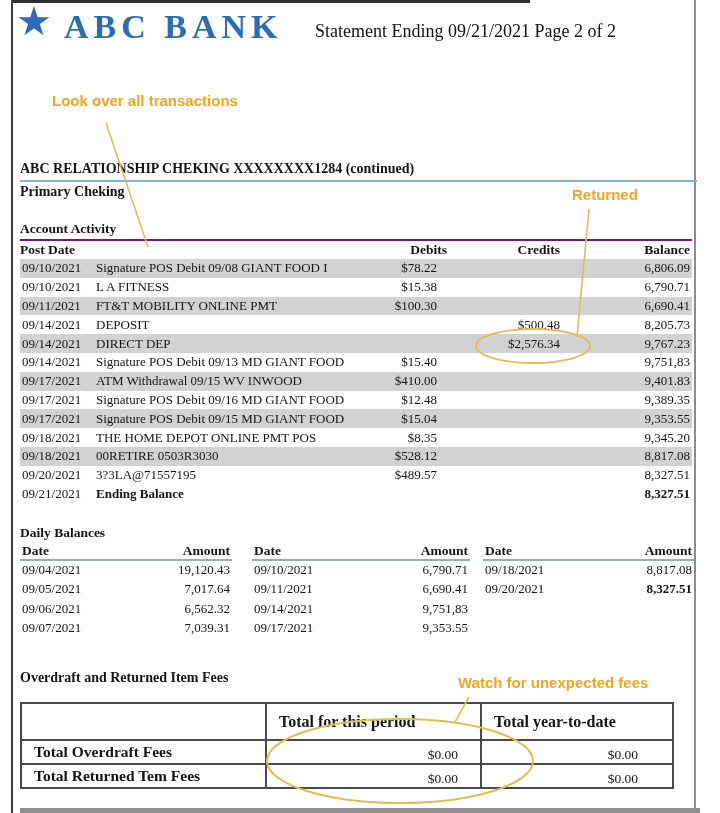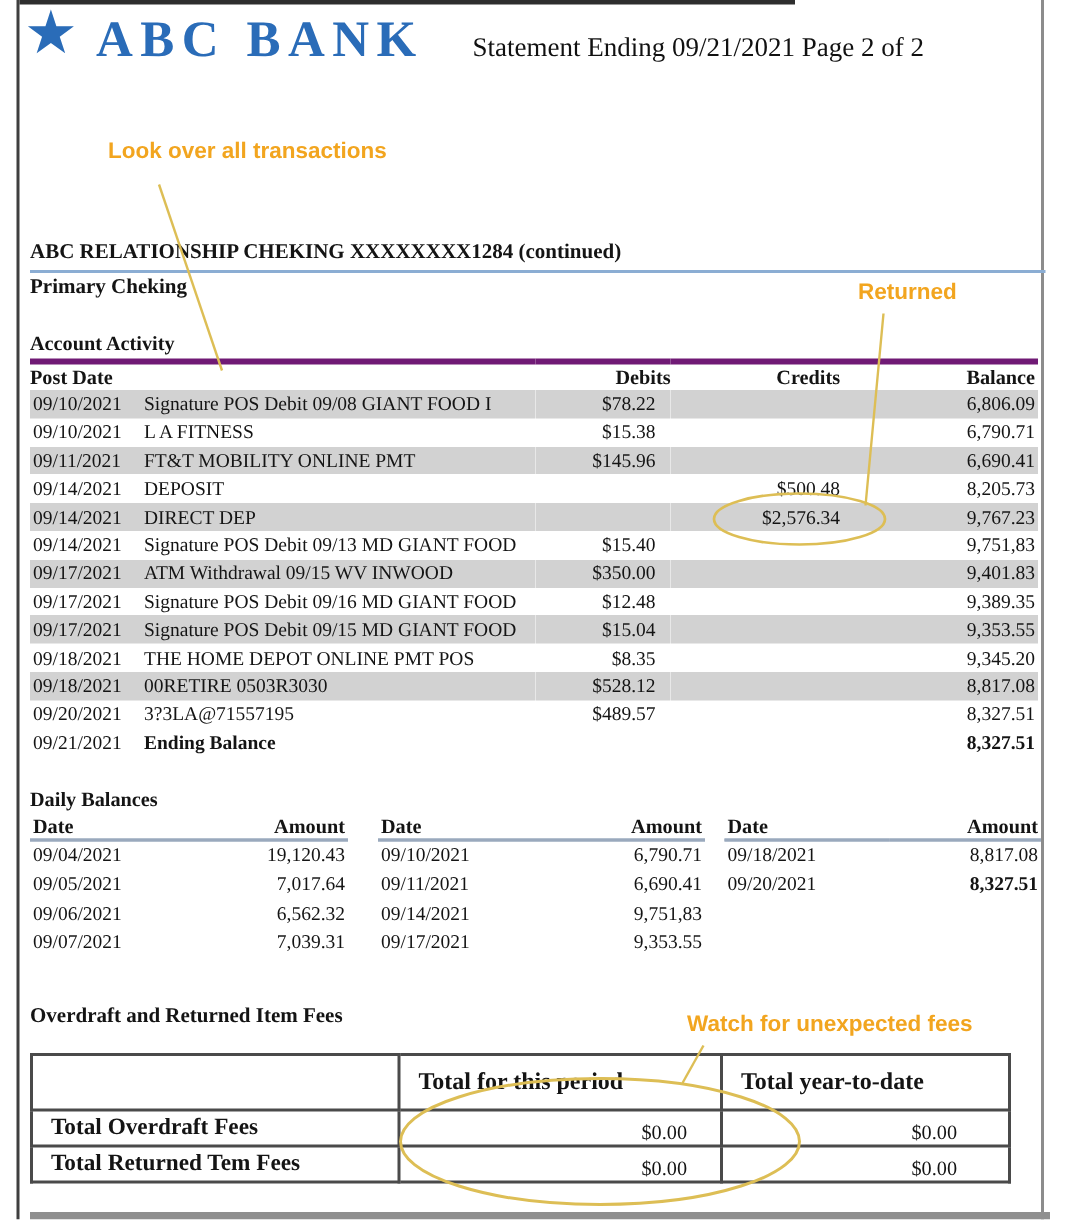--- a/index.html
+++ b/index.html
@@ -20,34 +20,34 @@
   .border-top{left:13px;top:0;width:517px;height:3px;background:#2e2e2e;}
   .border-bottom{left:20px;top:808px;width:680px;height:5px;background:#8f8f8f;}
 
   
   .logo-star{left:16px;top:2px;font-size:40px;line-height:1;color:var(--brand-blue);}
   .bank-name{left:64px;top:8px;font-size:34px;font-weight:bold;letter-spacing:5px;color:var(--brand-blue);white-space:nowrap;}
   .stmt-line{left:315px;top:21px;font-size:18px;color:#111;white-space:nowrap;}
 
   
   .annot-note{font-family:"Liberation Sans",sans-serif;font-weight:bold;font-size:15px;color:var(--accent-orange);white-space:nowrap;}
-  .note-transactions{left:72px;top:92px;}
+  .note-transactions{left:52px;top:92px;}
   .note-paycheck{left:572px;top:186px;}
   .note-fees{left:458px;top:674px;}
 
   
   .acct-heading{left:20px;top:161px;font-size:14px;font-weight:bold;white-space:nowrap;}
   .blue-rule{left:20px;top:180px;width:677px;height:2px;background:var(--rule-blue);}
   .acct-sub{left:20px;top:184px;font-size:14px;font-weight:bold;}
   .activity-title{left:20px;top:221px;font-size:13.5px;font-weight:bold;}
 
   
   table{border-collapse:collapse;}
   .activity{left:20px;top:239px;width:672px;table-layout:fixed;font-size:13px;}
-  .activity thead tr{border-top:4px solid #701a75;}
+  .activity thead tr{border-top:2px solid #701a75;}
   .activity th{font-size:13.5px;font-weight:bold;text-align:left;height:19px;vertical-align:middle;}
   .activity td{height:18.8px;vertical-align:middle;overflow:hidden;white-space:nowrap;}
   .activity .c-date{padding-left:2px;}
   .activity th.h-debit,.activity th.h-credit{text-align:right;}
   .activity th.h-balance{text-align:right;padding-right:2px;}
   .activity td.c-debit{text-align:right;padding-right:10px;}
   .activity td.c-credit{text-align:right;}
   .activity td.c-balance{text-align:right;padding-right:2px;}
   .activity tr.shaded{background:var(--row-gray);}
   .b{font-weight:bold;}
@@ -128,21 +128,21 @@
         <tr>
     <td class="c-date">09/10/2021</td>
     <td class="c-desc">L A FITNESS</td>
     <td class="c-debit">$15.38</td>
     <td class="c-credit"></td>
     <td class="c-balance">6,790.71</td>
   </tr>
         <tr class="shaded">
     <td class="c-date">09/11/2021</td>
     <td class="c-desc">FT&amp;T MOBILITY ONLINE PMT</td>
-    <td class="c-debit">$145.96</td>
+    <td class="c-debit">$100.30</td>
     <td class="c-credit"></td>
     <td class="c-balance">6,690.41</td>
   </tr>
         <tr>
     <td class="c-date">09/14/2021</td>
     <td class="c-desc">DEPOSIT</td>
     <td class="c-debit"></td>
     <td class="c-credit">$500.48</td>
     <td class="c-balance">8,205.73</td>
   </tr>
@@ -156,21 +156,21 @@
         <tr>
     <td class="c-date">09/14/2021</td>
     <td class="c-desc">Signature POS Debit 09/13 MD GIANT FOOD</td>
     <td class="c-debit">$15.40</td>
     <td class="c-credit"></td>
     <td class="c-balance">9,751,83</td>
   </tr>
         <tr class="shaded">
     <td class="c-date">09/17/2021</td>
     <td class="c-desc">ATM Withdrawal 09/15 WV INWOOD</td>
-    <td class="c-debit">$350.00</td>
+    <td class="c-debit">$410.00</td>
     <td class="c-credit"></td>
     <td class="c-balance">9,401.83</td>
   </tr>
         <tr>
     <td class="c-date">09/17/2021</td>
     <td class="c-desc">Signature POS Debit 09/16 MD GIANT FOOD</td>
     <td class="c-debit">$12.48</td>
     <td class="c-credit"></td>
     <td class="c-balance">9,389.35</td>
   </tr>

